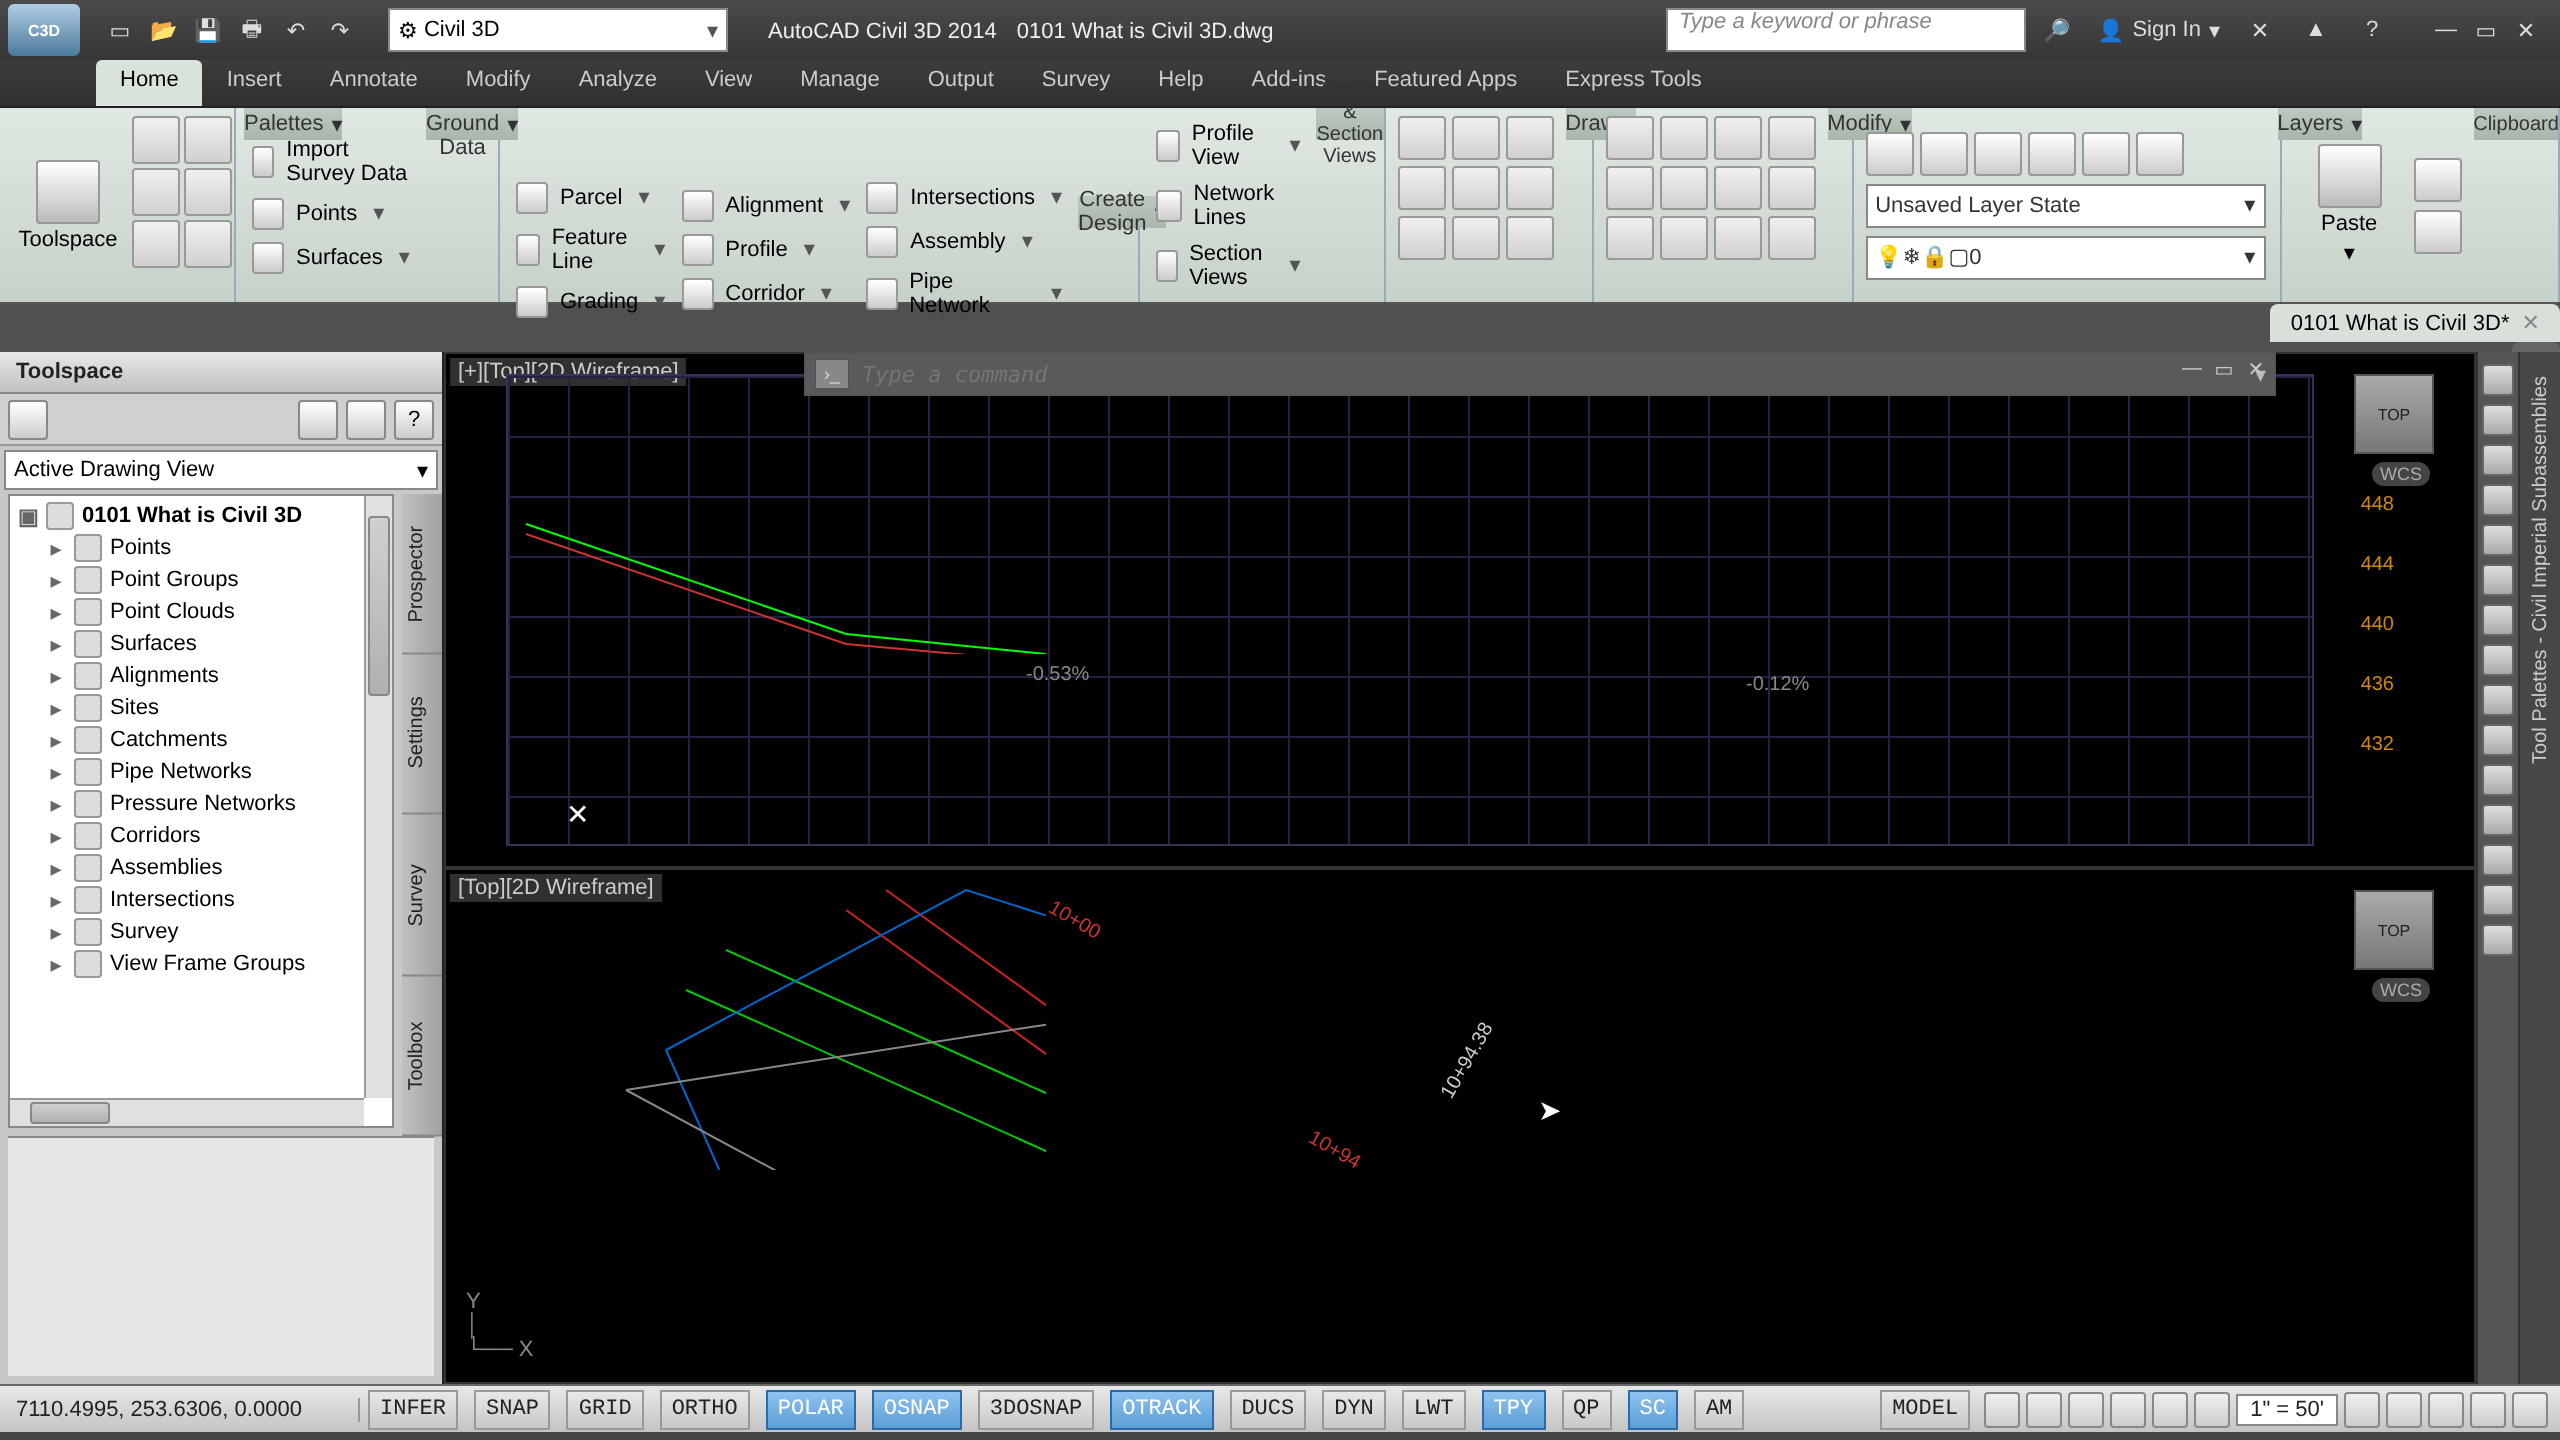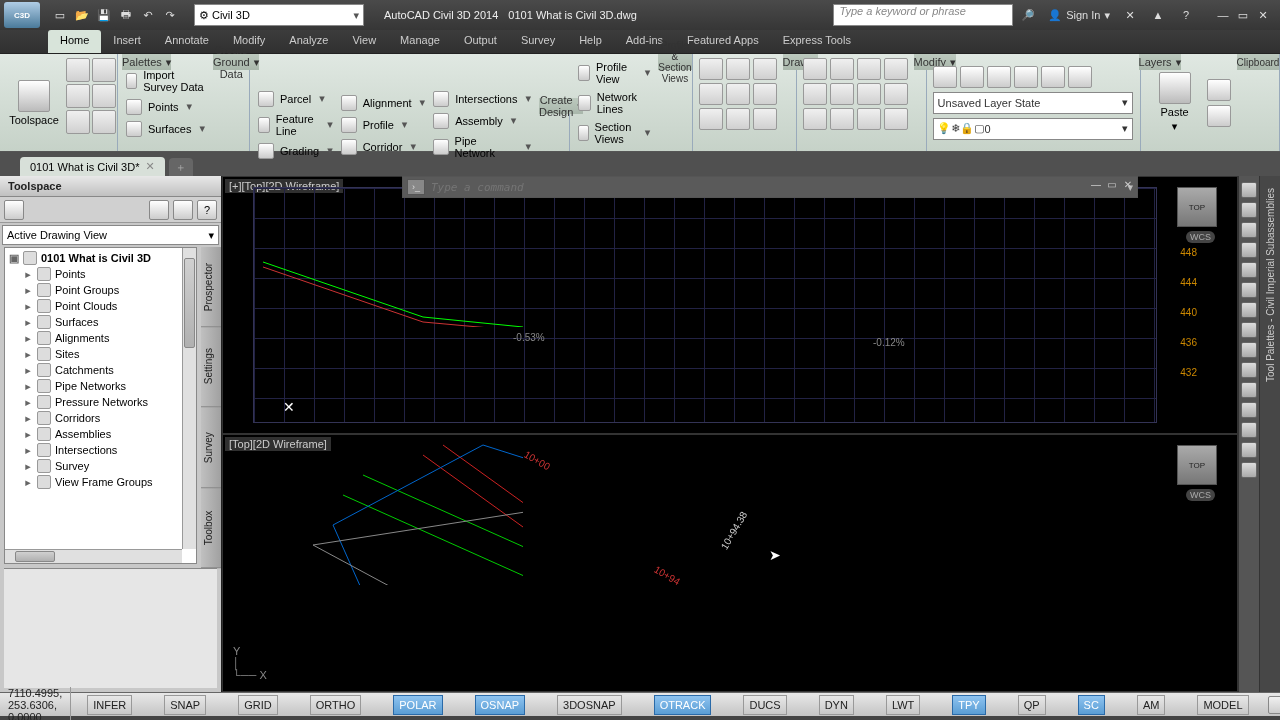--- a/index.html
+++ b/index.html
@@ -36,21 +36,21 @@
 .vstack { display:flex; flex-direction:column; gap:4px; justify-content:center; }
 .row-btn { display:flex; align-items:center; gap:6px; cursor:pointer; padding:1px 2px; }
 .row-btn .ic { width:16px; height:16px; background:linear-gradient(#fff,#ccc); border:1px solid #999; border-radius:2px; }
 .row-btn .dd { color:#555; margin-left:2px; }
 .icon-grid { display:grid; gap:3px; }
 .icon-grid .cb { width:24px; height:22px; background:linear-gradient(#f0f0f0,#d0d0d0); border:1px solid #999; border-radius:2px; cursor:pointer; display:flex; align-items:center; justify-content:center; color:#555; }
 .layer-combo { width:200px; height:22px; background:#fff; border:1px solid #888; display:flex; align-items:center; padding:0 4px; color:#333; }
 .layer-combo .dd { margin-left:auto; }
 
 
-.doc-tabs { height:24px; background:#505050; display:flex; align-items:end; padding-left:20px; }
+.doc-tabs { height:24px; background:#505050; display:flex; align-items:end; padding-left:20px;flex-direction:column; }
 .doc-tab { background:#d8e0d9; color:#000; padding:3px 10px; border-radius:4px 4px 0 0; display:flex; align-items:center; gap:6px; }
 .doc-tab .x { color:#888; }
 .plus-tab { width:24px; height:18px; margin-left:4px; background:#666; border-radius:4px 4px 0 0; display:flex; align-items:center; justify-content:center; color:#aaa; }
 
 
 .workspace { display:flex; height:516px; background:#333; }
 .toolspace { width:222px; background:#c8c8c8; display:flex; flex-direction:column; border-right:1px solid #222; }
 .ts-title { background:linear-gradient(#e8e8e8,#c0c0c0); padding:4px 8px; font-weight:bold; color:#222; border-bottom:1px solid #888; }
 .ts-bar { height:26px; display:flex; align-items:center; gap:4px; padding:0 4px; background:#d0d0d0; border-bottom:1px solid #999; }
 .ts-bar .b { width:20px; height:20px; background:linear-gradient(#fff,#ccc); border:1px solid #888; border-radius:2px; cursor:pointer; }
@@ -94,21 +94,21 @@
 
 
 .rightbars { width:42px; display:flex; background:#555; }
 .rb-col { width:21px; display:flex; flex-direction:column; gap:4px; padding-top:6px; align-items:center; border-left:1px solid #333; }
 .rb-col .rb { width:16px; height:16px; background:linear-gradient(#ddd,#aaa); border:1px solid #666; border-radius:2px; cursor:pointer; }
 .rb-label { writing-mode:vertical-rl; transform:rotate(180deg); color:#ccc; font-size:10px; padding:6px 0; }
 
 
 .statusbar { height:24px; background:linear-gradient(#e8e8e8,#c4c4c4); display:flex; align-items:center; font-size:10px; color:#222; border-top:1px solid #666; }
 .coords { width:180px; padding:0 8px; border-right:1px solid #999; }
-.sbtn { padding:3px 5px; border:1px solid #999; margin:0 16px; background:linear-gradient(#e8e8e8,#c8c8c8); cursor:pointer; }
+.sbtn { padding:3px 5px; border:1px solid #999; margin:0 4px; background:linear-gradient(#e8e8e8,#c8c8c8); cursor:pointer;font-family:Liberation Mono, monospace; }
 .sbtn.on { background:linear-gradient(#8ec3f0,#5a9dd4); color:#fff; border-color:#2a6aa8; }
 .status-right { margin-left:auto; display:flex; align-items:center; gap:3px; padding-right:6px; }
 .status-right .sb { width:18px; height:18px; background:linear-gradient(#f0f0f0,#ccc); border:1px solid #888; border-radius:2px; cursor:pointer; }
 .scale-box { background:#fff; border:1px solid #888; padding:1px 6px; }
 </style>
 </head>
 <body>
 
 <div class="titlebar">
   <div class="app-logo">C3D</div>

